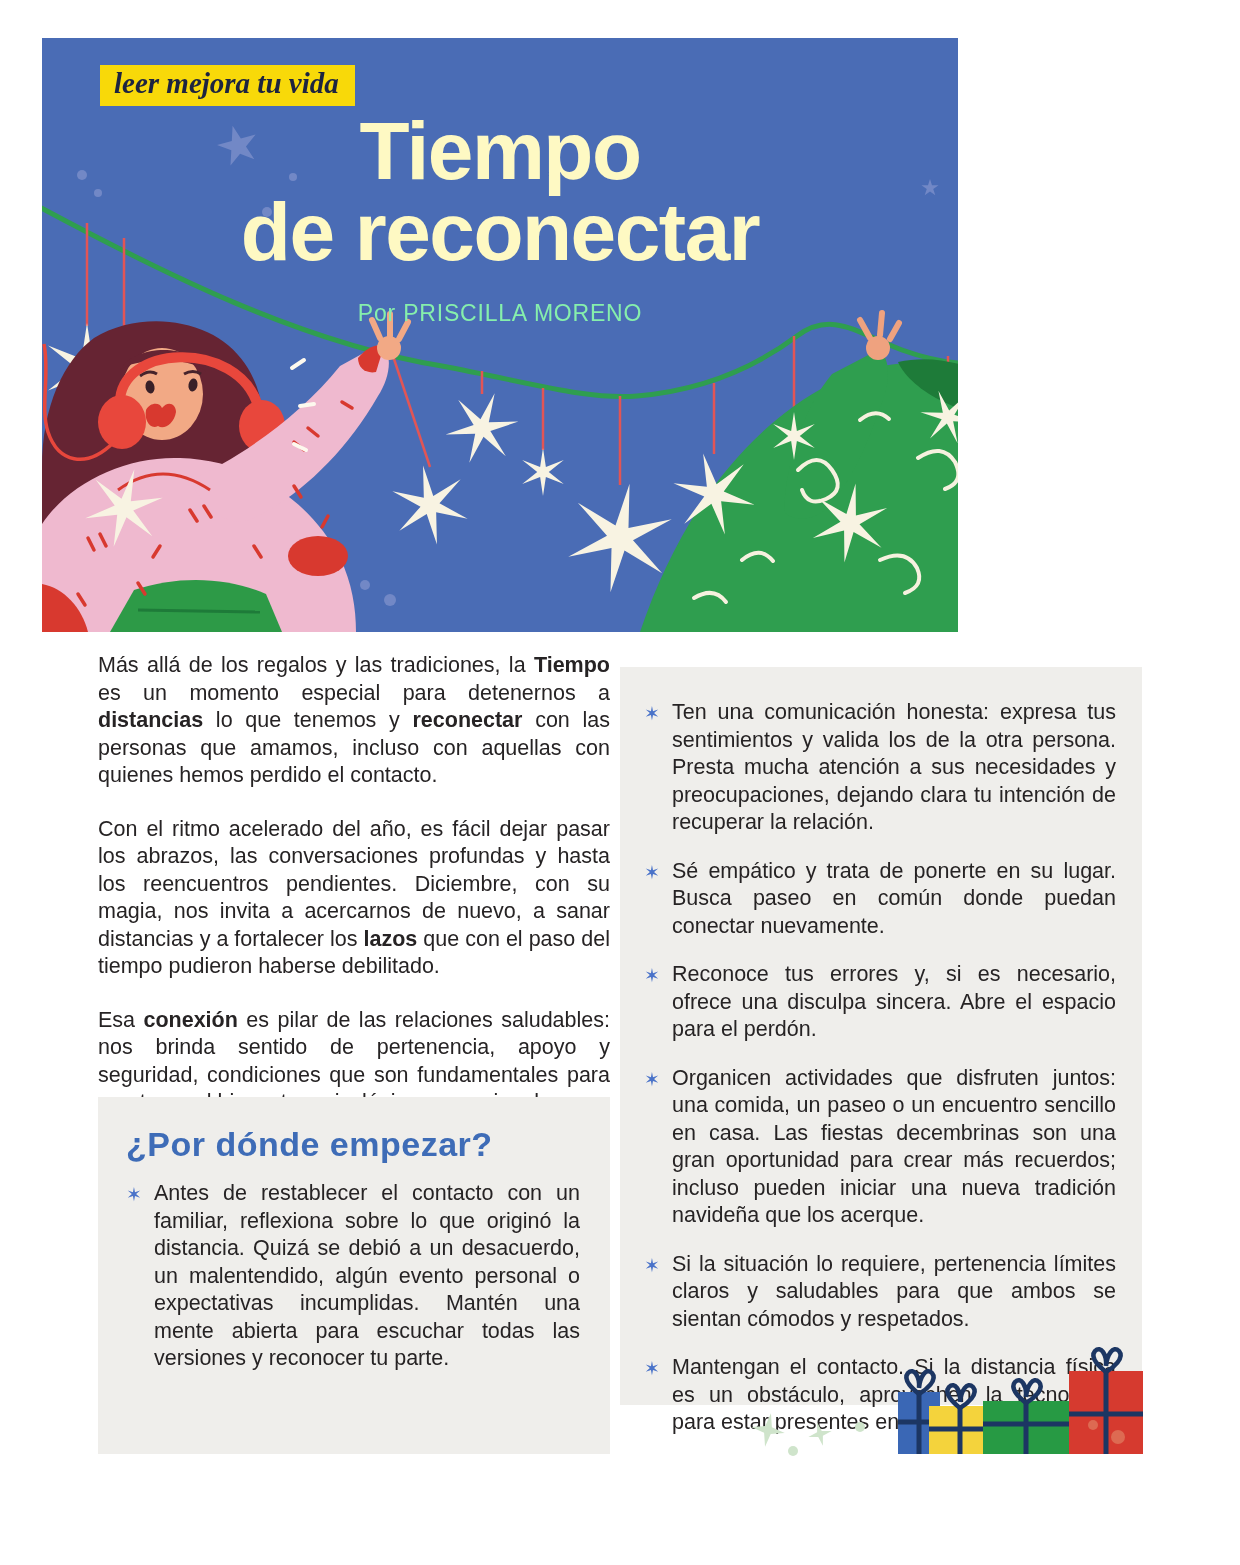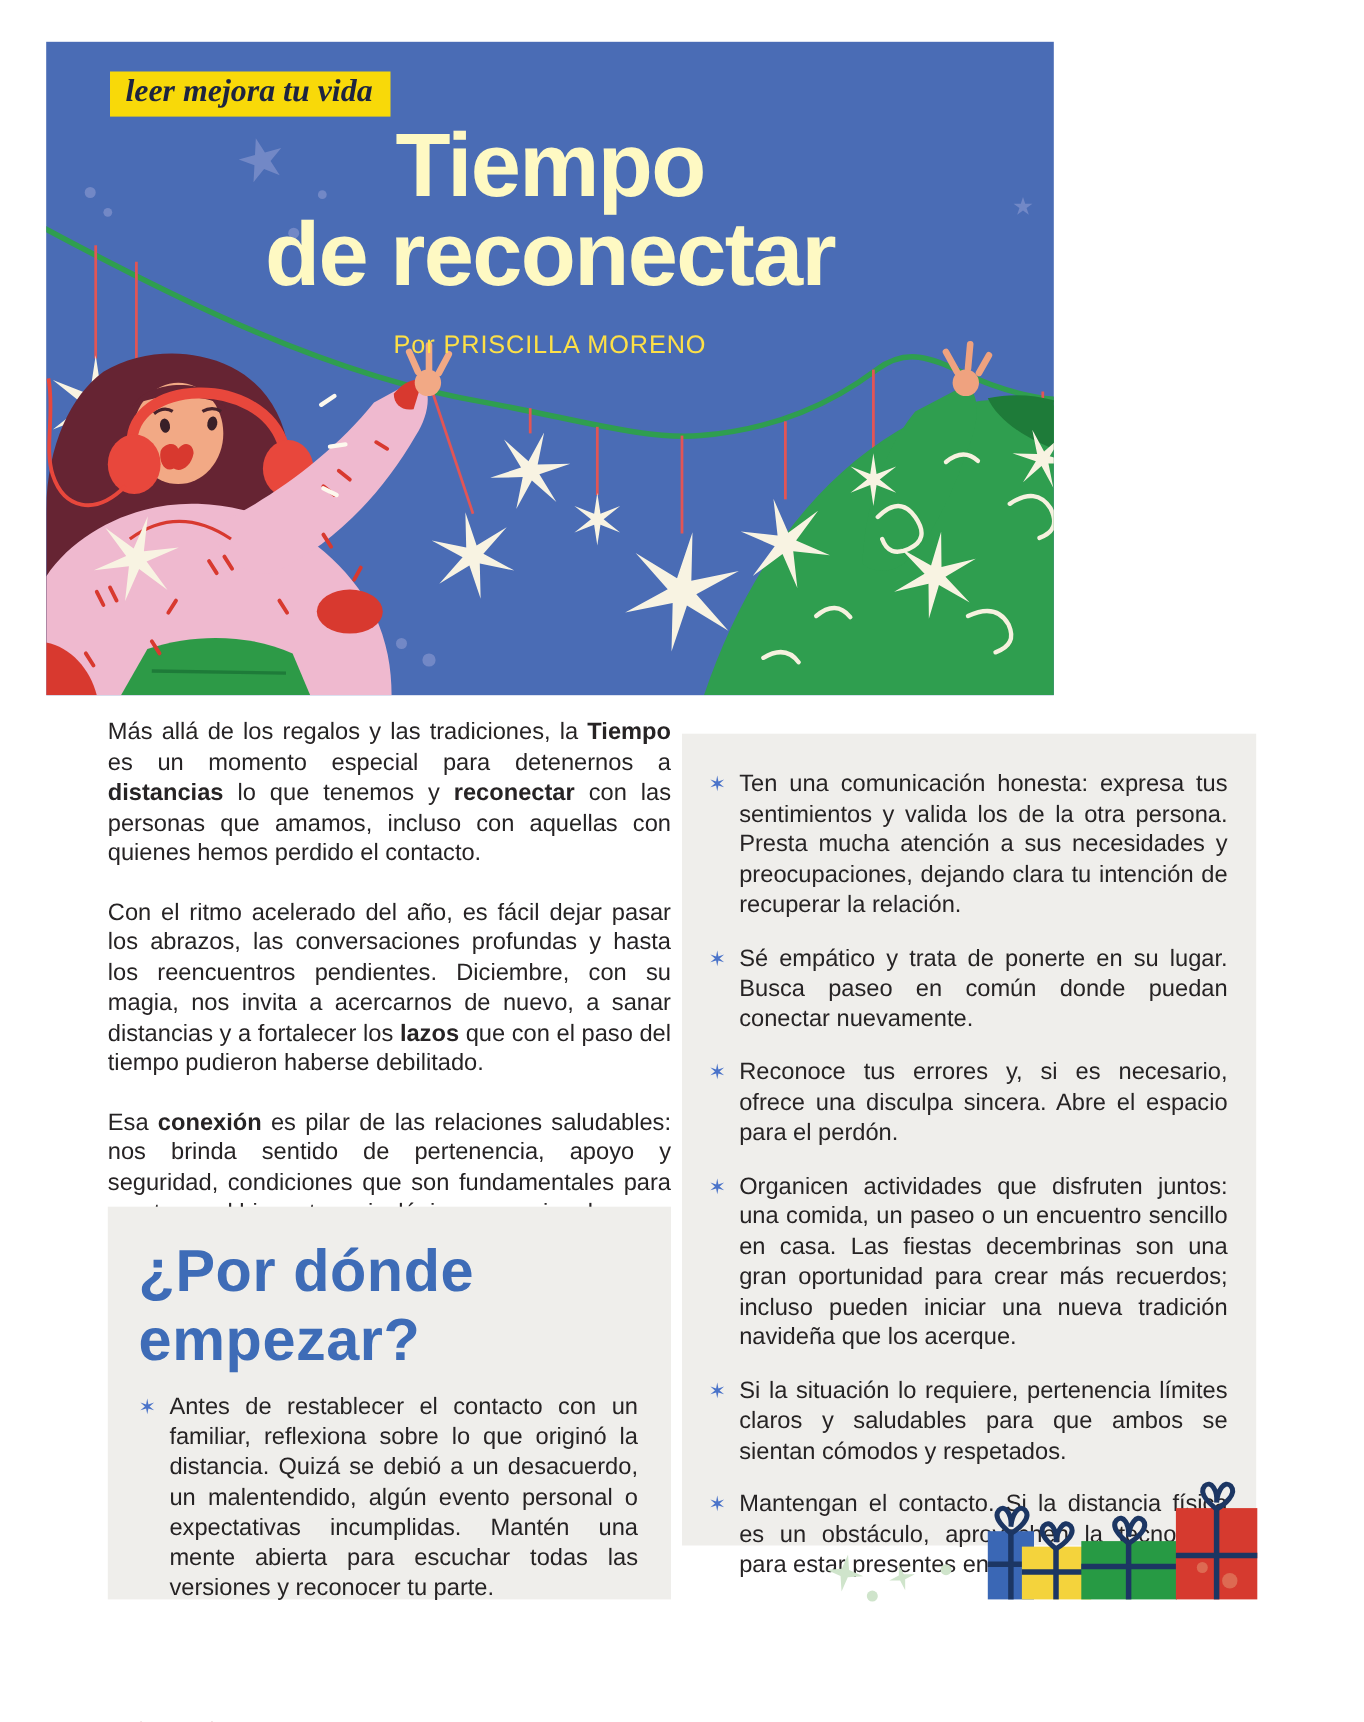--- a/index.html
+++ b/index.html
@@ -11,31 +11,31 @@
         background:#4a6cb5;overflow:hidden;}
   .hero .illus{position:absolute;left:0;top:0;width:1156px;height:594px;z-index:1;}
   .badge{position:absolute;left:58px;top:27px;background:#f8d909;
          padding:2px 16px 6px 14px;z-index:3;}
   .badge span{font-family:"Liberation Serif", serif;font-style:italic;font-weight:bold;
               font-size:29px;color:#1d2440;}
   .title{position:absolute;left:0;right:0;top:72px;margin:0;text-align:center;z-index:2;
          color:#fef9c3;font-weight:bold;font-size:82px;line-height:0.99;letter-spacing:-1.5px;}
   .title span{display:block;}
   .byline{position:absolute;left:0;right:0;top:262px;text-align:center;z-index:2;
-          color:#fde047;font-size:23px;letter-spacing:0.8px;}
+          color:#86efac;font-size:23px;letter-spacing:0.8px;}
 
   
   .col-intro{position:absolute;left:98px;top:652px;width:512px;
              font-size:21.5px;line-height:27.5px;text-align:justify;}
   .col-intro p{margin:0 0 26px 0;}
   b{font-weight:bold;}
 
   .panel{position:absolute;background:#efeeeb;box-sizing:border-box;}
   .panel-left{left:98px;top:1097px;width:512px;height:357px;padding:22px 30px 0 28px;}
-  .panel-left h2{margin:6px 0 16px 0;font-size:54px;font-weight:bold;color:#3e6cb7;
+  .panel-left h2{margin:6px 0 16px 0;font-size:34px;font-weight:bold;color:#3e6cb7;
                  letter-spacing:0.5px;}
   .panel-left .panel-intro{margin:0 0 20px 0;font-size:21.5px;line-height:27.5px;
                  text-align:justify;}
   .panel-right{left:620px;top:667px;width:522px;height:738px;padding:32px 26px 0 24px;}
 
   ul.tips{list-style:none;margin:0;padding:0;}
   ul.tips li{position:relative;padding-left:28px;margin:0 0 21px 0;
              font-size:21.5px;line-height:27.5px;text-align:justify;}
   ul.tips li .star{position:absolute;left:0;top:1px;color:#4a73c9;font-size:19px;
              font-family:"DejaVu Sans", sans-serif;}

